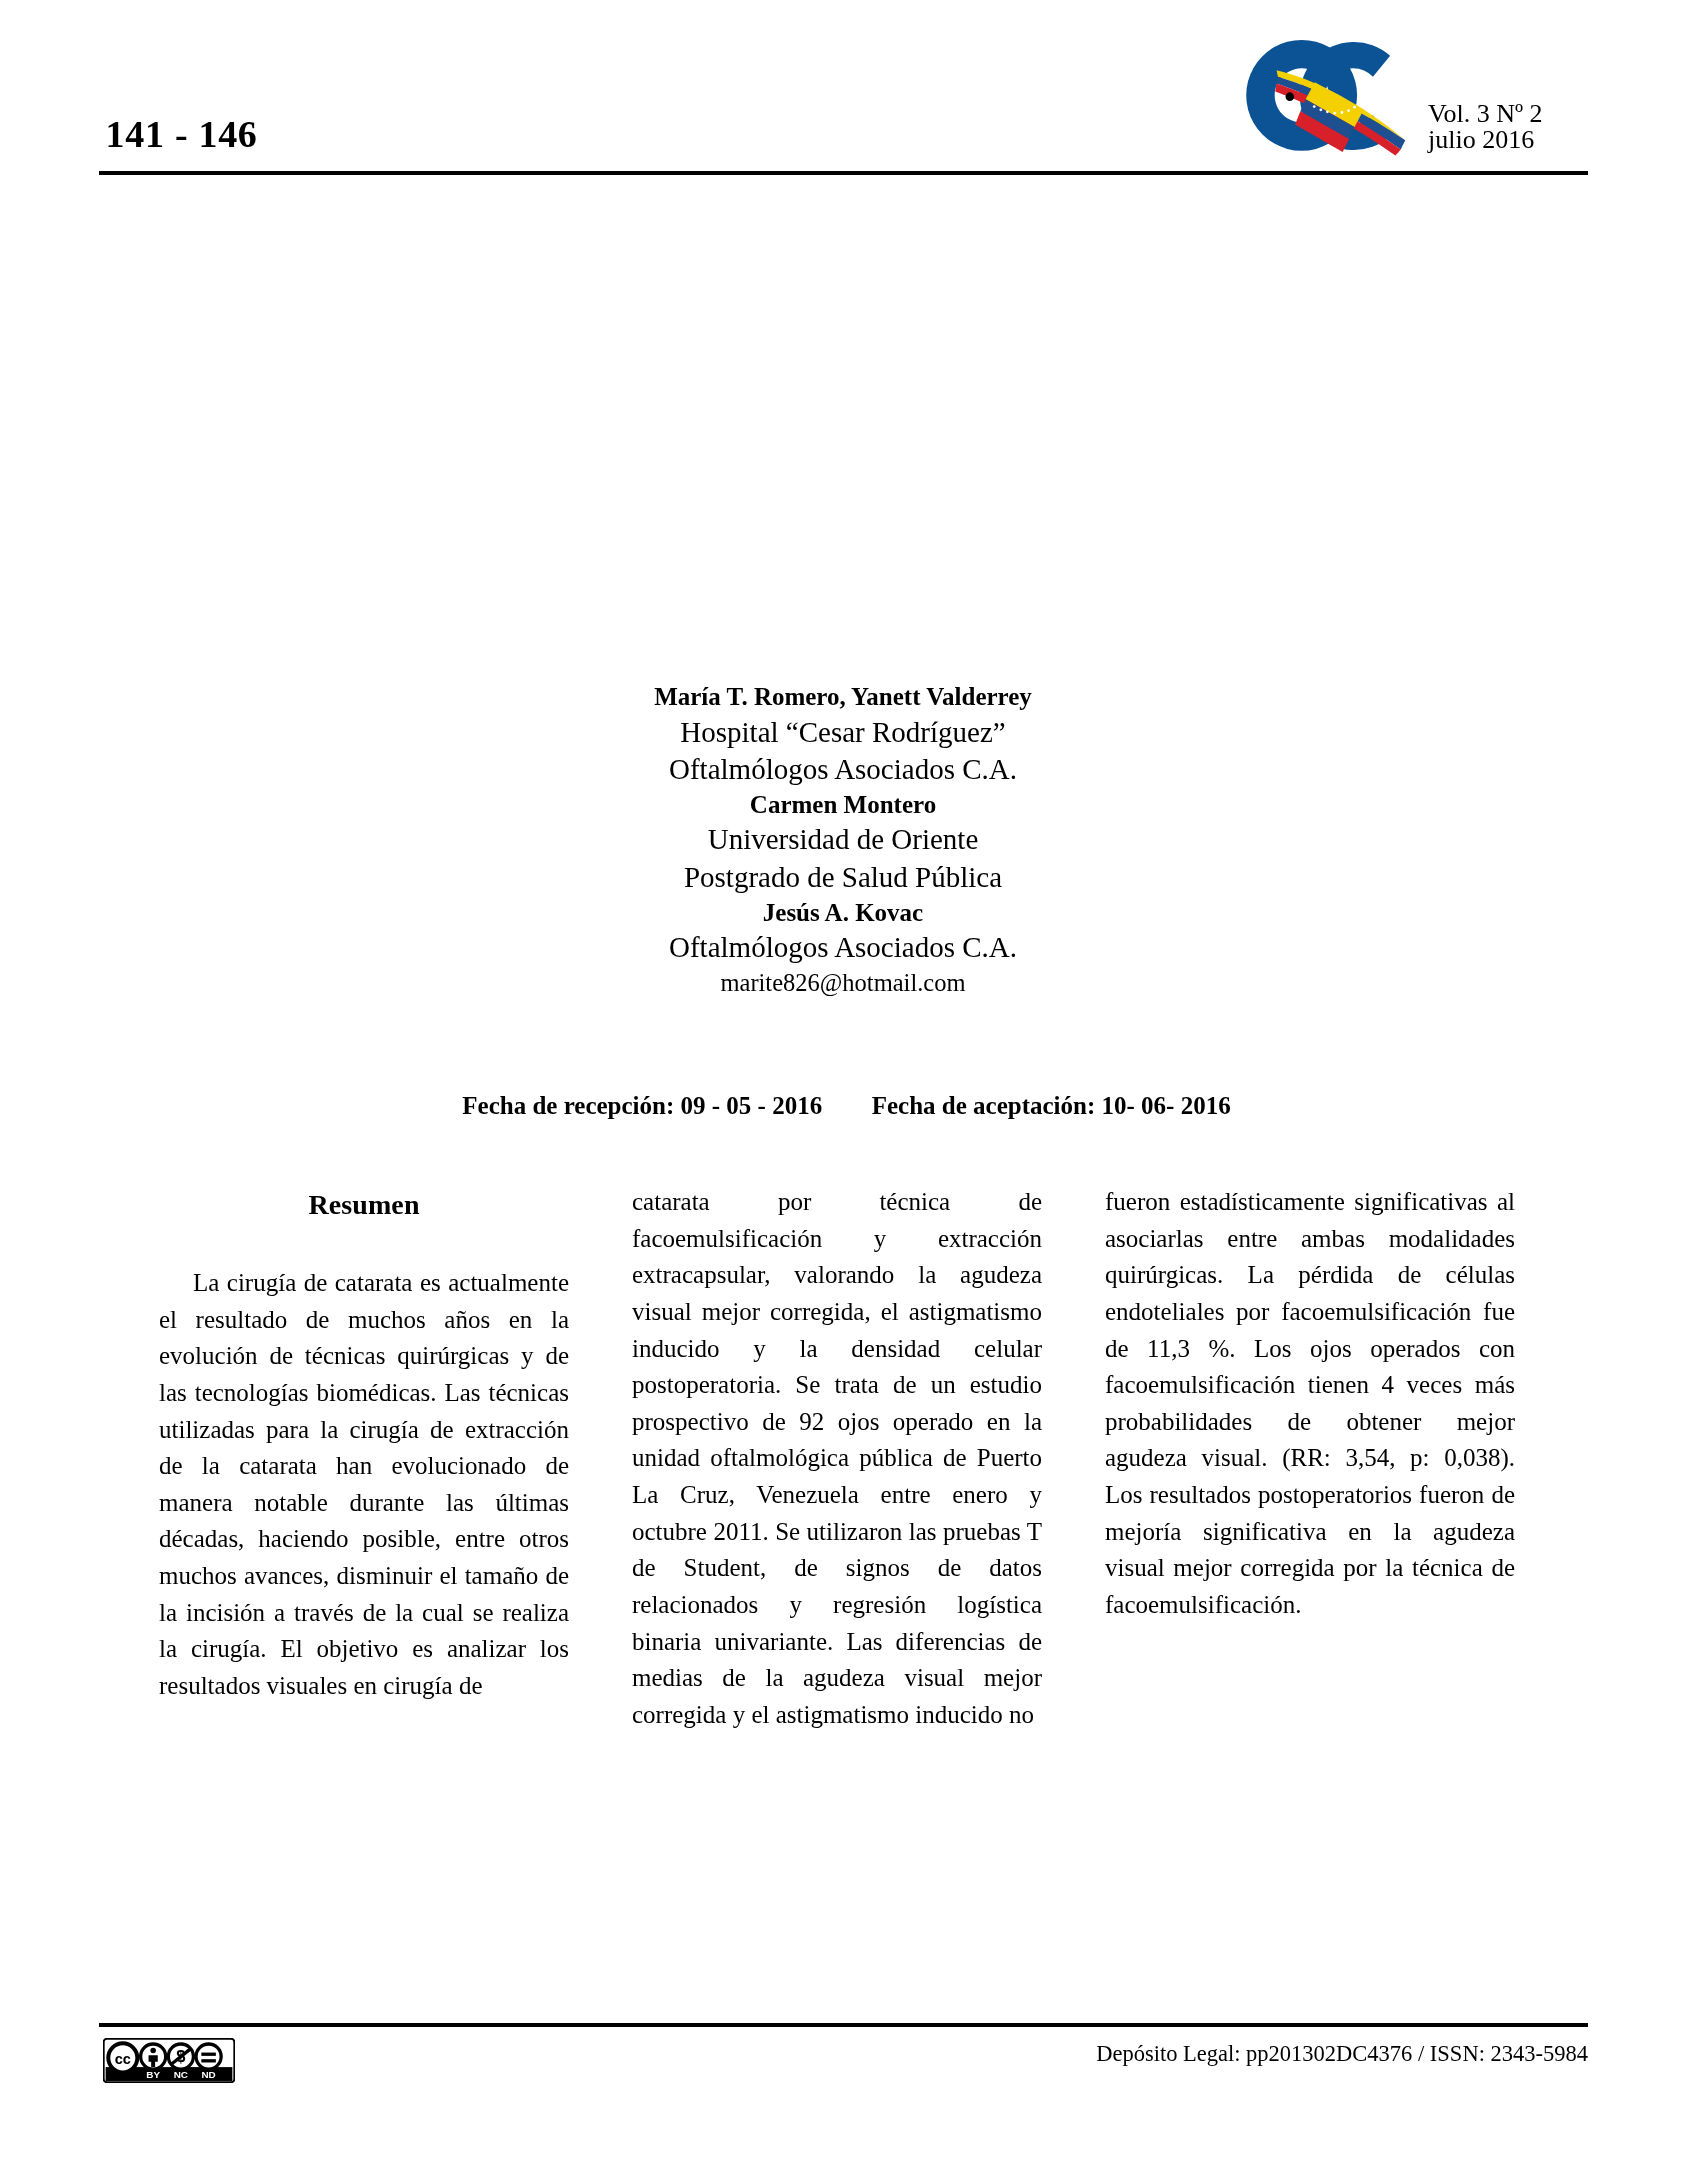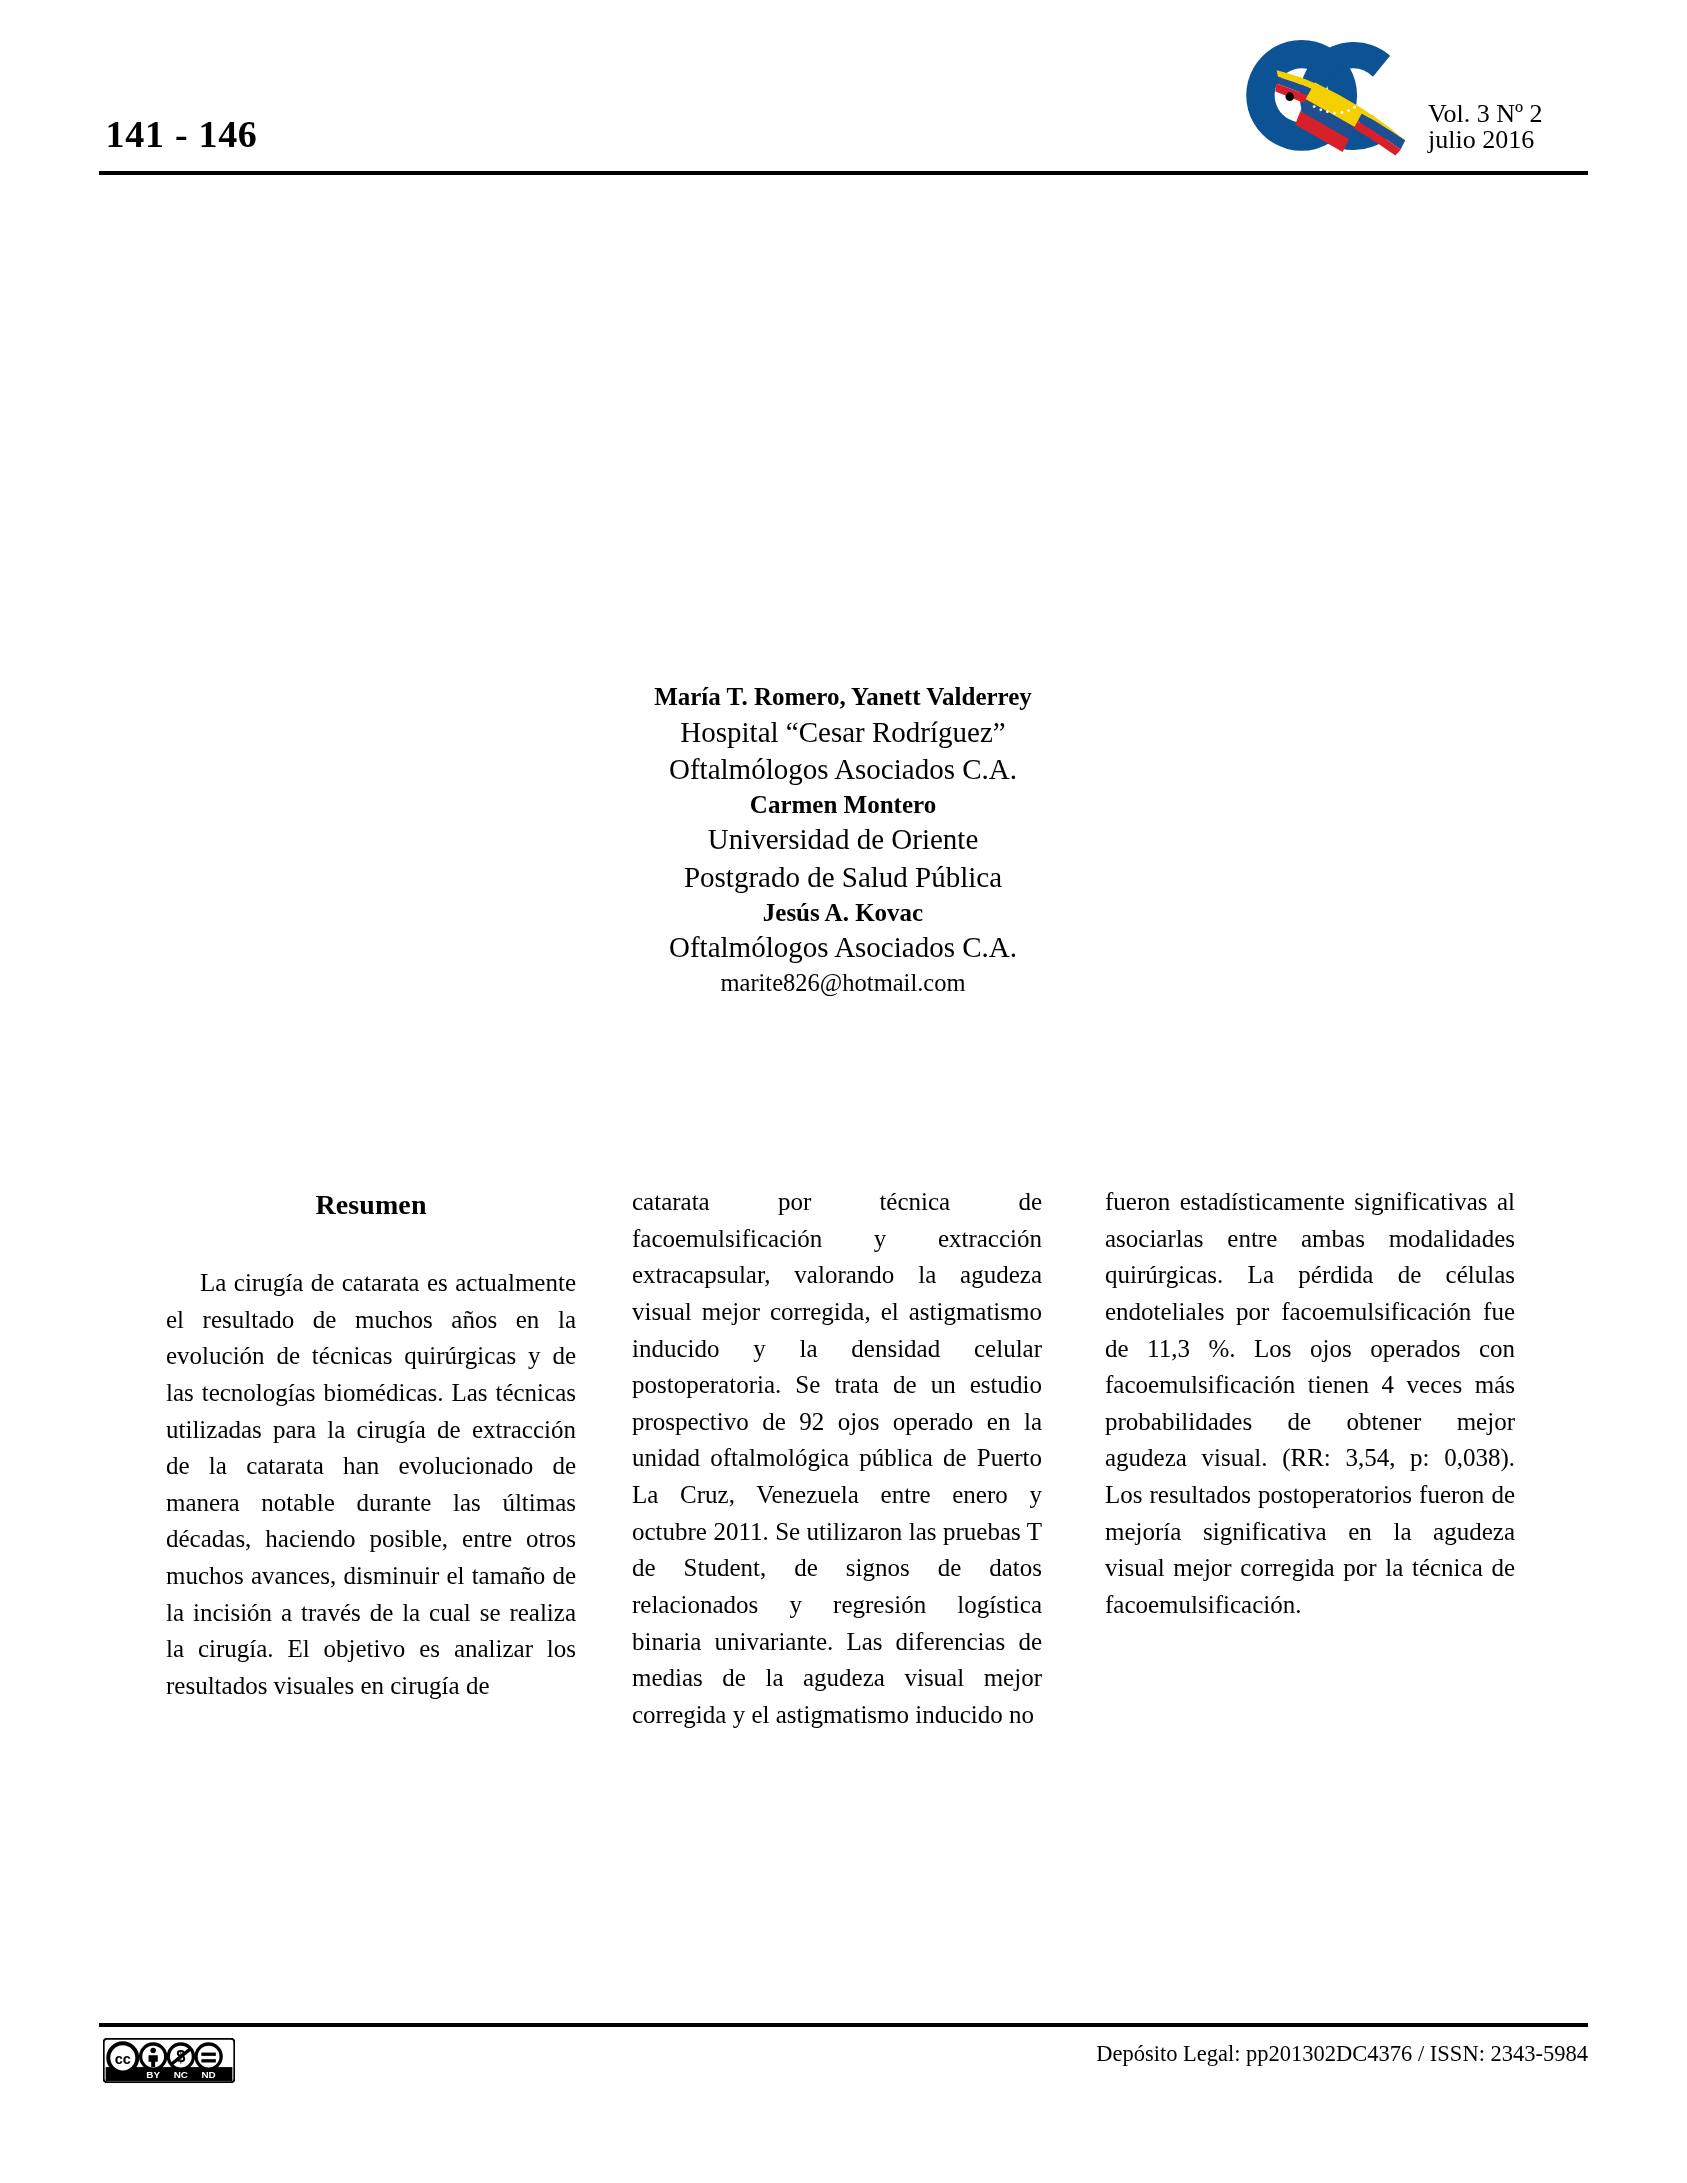--- a/index.html
+++ b/index.html
@@ -132,21 +132,21 @@
   .col {
     position: absolute;
     top: 0;
     width: 410px;
     font-size: 25px;
     line-height: 1.465;
     text-align: justify;
     text-justify: inter-word;
     hyphens: none;
   }
-  .col-1 { left: 7px; }
+  .col-1 { left: 0px; }
   .col-2 { left: 473px; }
   .col-3 { left: 946px; }
 
   .sec-head {
     font-size: 28px;
     font-weight: bold;
     text-align: center;
     margin: 0 0 40px 0;
     letter-spacing: 0.1px;
   }
@@ -256,20 +256,25 @@
     <div class="af">Hospital “Cesar Rodríguez”</div>
     <div class="af">Oftalmólogos Asociados C.A.</div>
     <div class="nm">Carmen Montero</div>
     <div class="af">Universidad de Oriente</div>
     <div class="af">Postgrado de Salud Pública</div>
     <div class="nm">Jesús A. Kovac</div>
     <div class="af">Oftalmólogos Asociados C.A.</div>
     <div class="em">marite826@hotmail.com</div>
   </div>
 
+  <div class="dates">
+    <span>Fecha de recepción: 09 - 05 - 2016</span>
+    <span class="gap"></span>
+    <span>Fecha de aceptación: 10- 06- 2016</span>
+  </div>
 
   <div class="cols">
 
     <div class="col col-1">
       <div class="sec-head">Resumen</div>
       <p class="para">La cirugía de catarata es actualmente el resultado de muchos años en la evolución de técnicas quirúrgicas y de las tecnologías biomédicas. Las técnicas utilizadas para la cirugía de extracción de la catarata han evolucionado de manera notable durante las últimas décadas, haciendo posible, entre otros muchos avances, disminuir el tamaño de la incisión a través de la cual se realiza la cirugía. El objetivo es analizar los resultados visuales en cirugía de</p>
     </div>
 
     <div class="col col-2">
       <p class="para noind">catarata por técnica de facoemulsificación y extracción extracapsular, valorando la agudeza visual mejor corregida, el astigmatismo inducido y la densidad celular postoperatoria. Se trata de un estudio prospectivo de 92 ojos operado en la unidad oftalmológica pública de Puerto La Cruz, Venezuela entre enero y octubre 2011. Se utilizaron las pruebas T de Student, de signos de datos relacionados y regresión logística binaria univariante. Las diferencias de medias de la agudeza visual mejor corregida y el astigmatismo inducido no</p>

